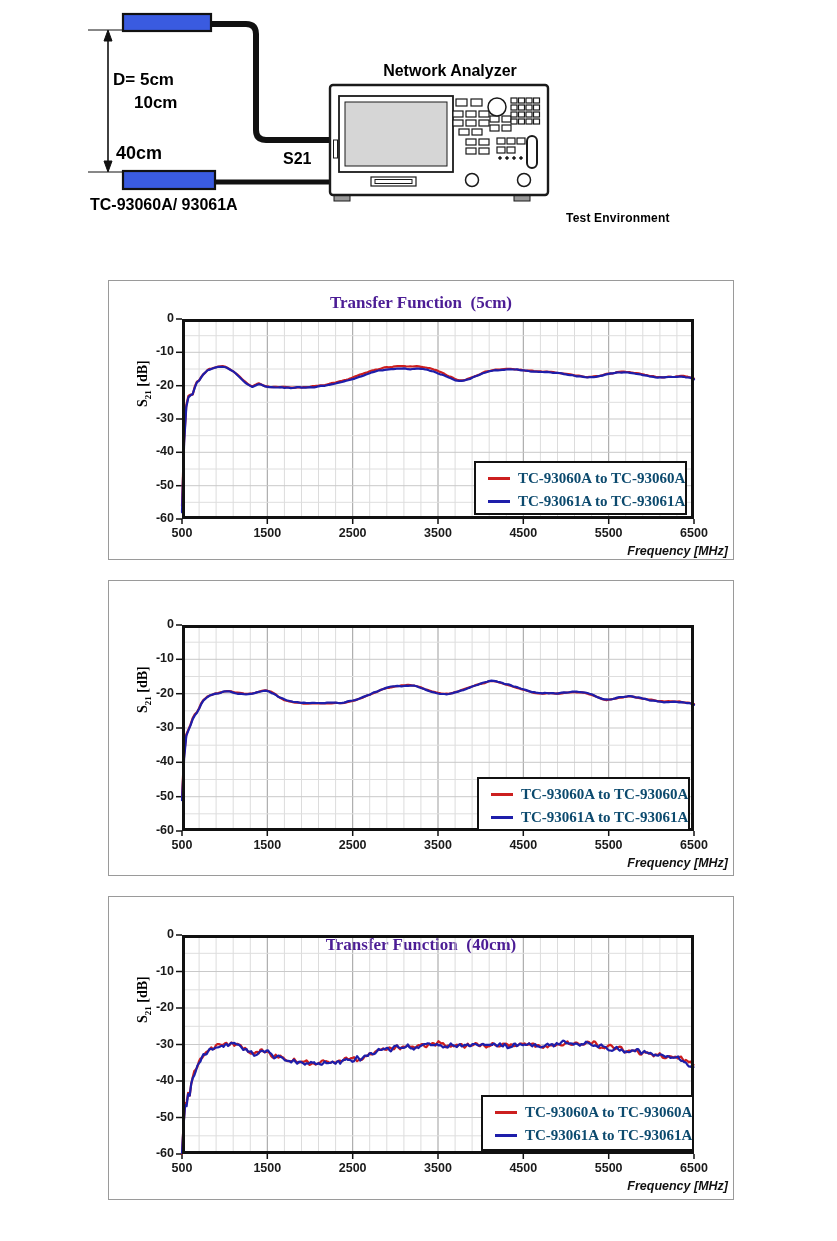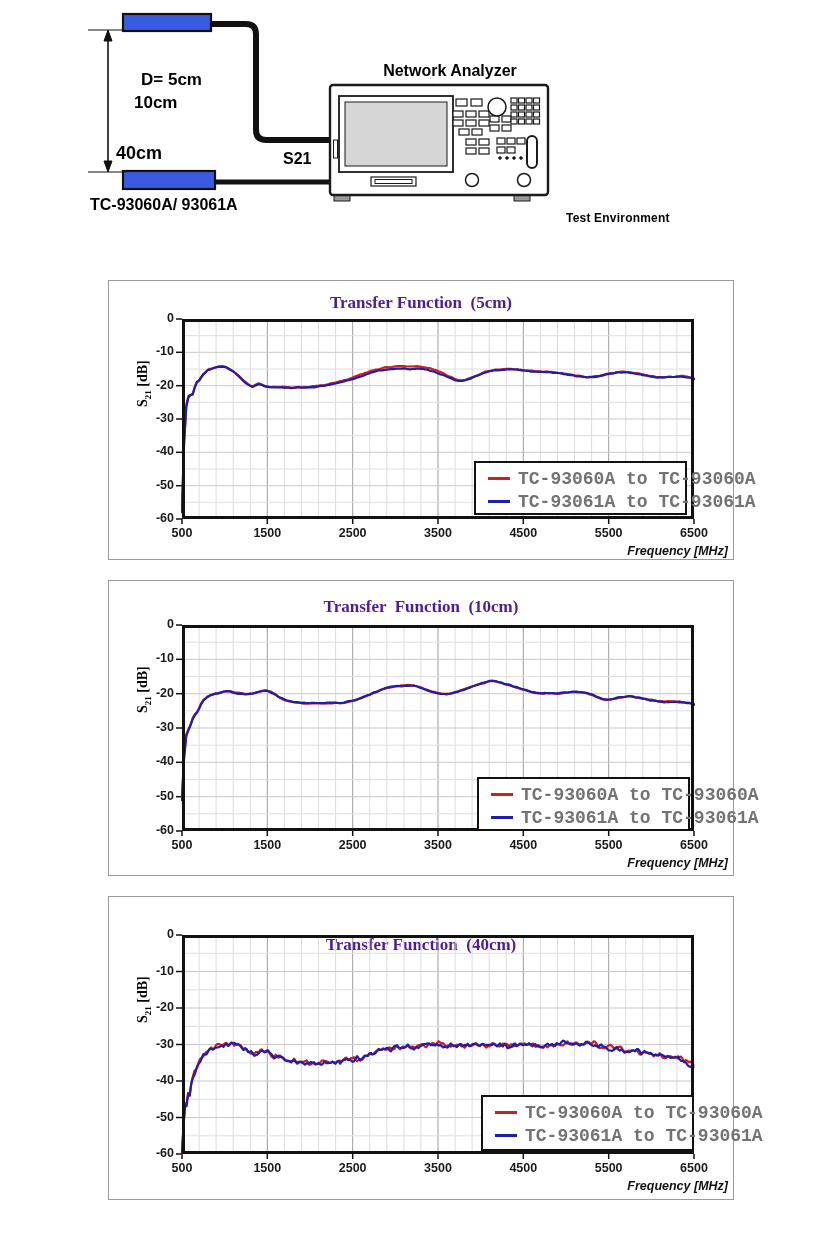--- a/index.html
+++ b/index.html
@@ -2,21 +2,21 @@
 <html><head>
 <meta charset="utf-8">
 <style>
   html,body{margin:0;padding:0;background:#fff;}
   #page{position:relative;width:837px;height:1241px;background:#fff;overflow:hidden;
         font-family:"Liberation Sans",sans-serif;}
   
   #diagram{position:absolute;left:0;top:0;width:837px;height:260px;}
   .dlabel{position:absolute;font-weight:bold;color:#000;white-space:pre;}
   #na-label{left:345px;top:62px;width:210px;text-align:center;font-size:16px;}
-  #d-line1{left:113px;top:70px;font-size:17px;margin-left:28px;}
+  #d-line1{left:113px;top:70px;font-size:17px;}
   #d-line2{left:134px;top:93px;font-size:17px;}
   #d-line3{left:116px;top:116px;font-size:18px;margin-top:27px;}
   #s21-label{left:283px;top:150px;font-size:16px;}
   #tc-label{left:90px;top:196px;font-size:16px;}
   #test-env{left:566px;top:211px;font-size:12px;letter-spacing:.2px;}
   
   .chart-panel{position:absolute;left:108px;width:624px;background:#fff;border:1px solid #9a9a9a;}
   .p0{top:280px;height:278px;}
   .p1{top:580px;height:294px;}
   .p2{top:896px;height:302px;}
@@ -26,21 +26,21 @@
       font-family:"Liberation Serif",serif;font-weight:bold;font-size:14px;color:#000;white-space:nowrap;}
   .ylabel sub{font-size:9px;}
   .plot-area{position:absolute;}
   .plot-area svg{position:absolute;left:0;top:0;overflow:visible;}
   .xlabel{position:absolute;font-size:12.5px;font-weight:bold;color:#111;font-style:italic;}
   .x-tick{position:absolute;width:44px;text-align:center;font-size:12.5px;font-weight:bold;color:#1a1a1a;}
   .y-tick{position:absolute;width:38px;text-align:right;font-size:12.5px;font-weight:bold;color:#1a1a1a;}
   .legend{position:absolute;background:#fff;border:2px solid #111;padding:4px 0 4px 12px;box-sizing:border-box;}
   .lrow{display:flex;align-items:center;height:23px;}
   .swatch{display:inline-block;width:22px;height:3px;margin-right:8px;flex:0 0 auto;}
-  .ltext{font-family:Liberation Mono, monospace;font-weight:bold;font-size:18px;color:#737373;white-space:nowrap;}
+  .ltext{font-family:Liberation Serif, serif;font-weight:bold;font-size:15px;color:#0c4a6e;white-space:nowrap;}
 </style>
 </head>
 <body>
 
 <div id="page">
 
   <div id="diagram">
     <svg width="837" height="260" viewBox="0 0 837 260">
 
       <g stroke="#111" fill="#111">
@@ -211,21 +211,20 @@
       <span class="y-tick" style="left: 27px; top: 30px;">0</span>
       <span class="y-tick" style="left: 27px; top: 63.3333px;">-10</span>
       <span class="y-tick" style="left: 27px; top: 96.6667px;">-20</span>
       <span class="y-tick" style="left: 27px; top: 130px;">-30</span>
       <span class="y-tick" style="left: 27px; top: 163.333px;">-40</span>
       <span class="y-tick" style="left: 27px; top: 196.667px;">-50</span>
       <span class="y-tick" style="left: 27px; top: 230px;">-60</span>
     </div>
 
   <div class="chart-panel p1">
-    <div class="chart-title" style="top: 16px;">Transfer  Function  (10cm)</div>
     <div class="ylabel" style="left: 26px; top: 132px;"><span>S</span><sub>21</sub><span> [dB]</span></div>
     <div class="plot-area" style="left: 73px; top: 44px; width: 512px; height: 206px;">
         <svg width="512" height="206">
           <line x1="17.1" y1="0" x2="17.1" y2="206" stroke="#dcdcdc" stroke-width="1"></line>
           <line x1="34.1" y1="0" x2="34.1" y2="206" stroke="#dcdcdc" stroke-width="1"></line>
           <line x1="51.2" y1="0" x2="51.2" y2="206" stroke="#dcdcdc" stroke-width="1"></line>
           <line x1="68.3" y1="0" x2="68.3" y2="206" stroke="#dcdcdc" stroke-width="1"></line>
           <line x1="102.4" y1="0" x2="102.4" y2="206" stroke="#dcdcdc" stroke-width="1"></line>
           <line x1="119.5" y1="0" x2="119.5" y2="206" stroke="#dcdcdc" stroke-width="1"></line>
           <line x1="136.5" y1="0" x2="136.5" y2="206" stroke="#dcdcdc" stroke-width="1"></line>

